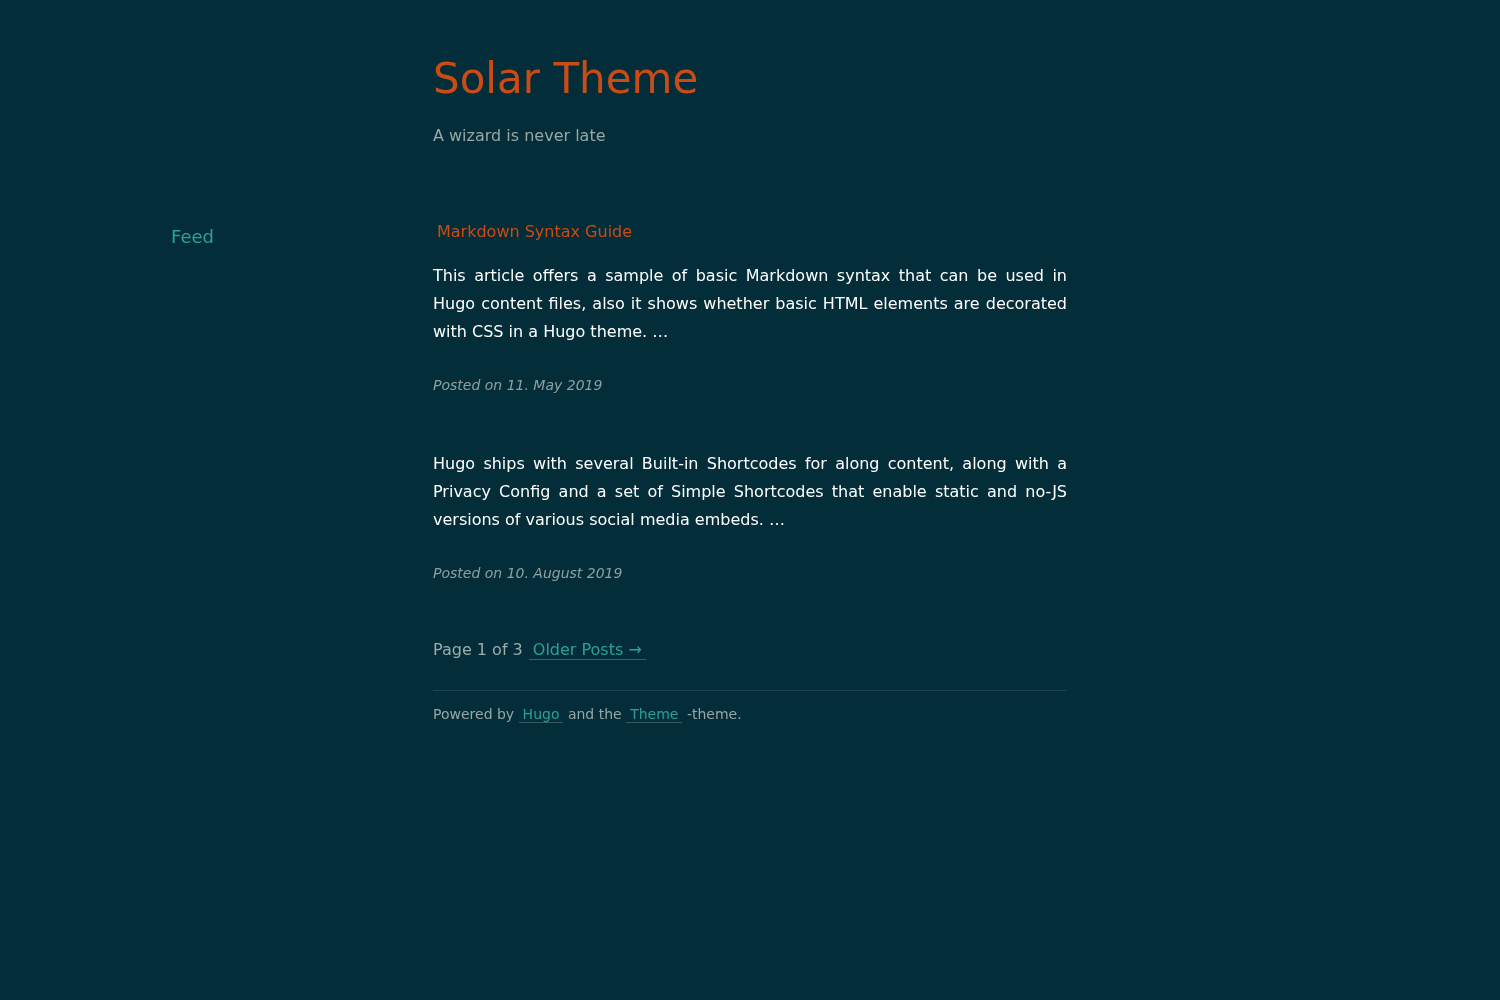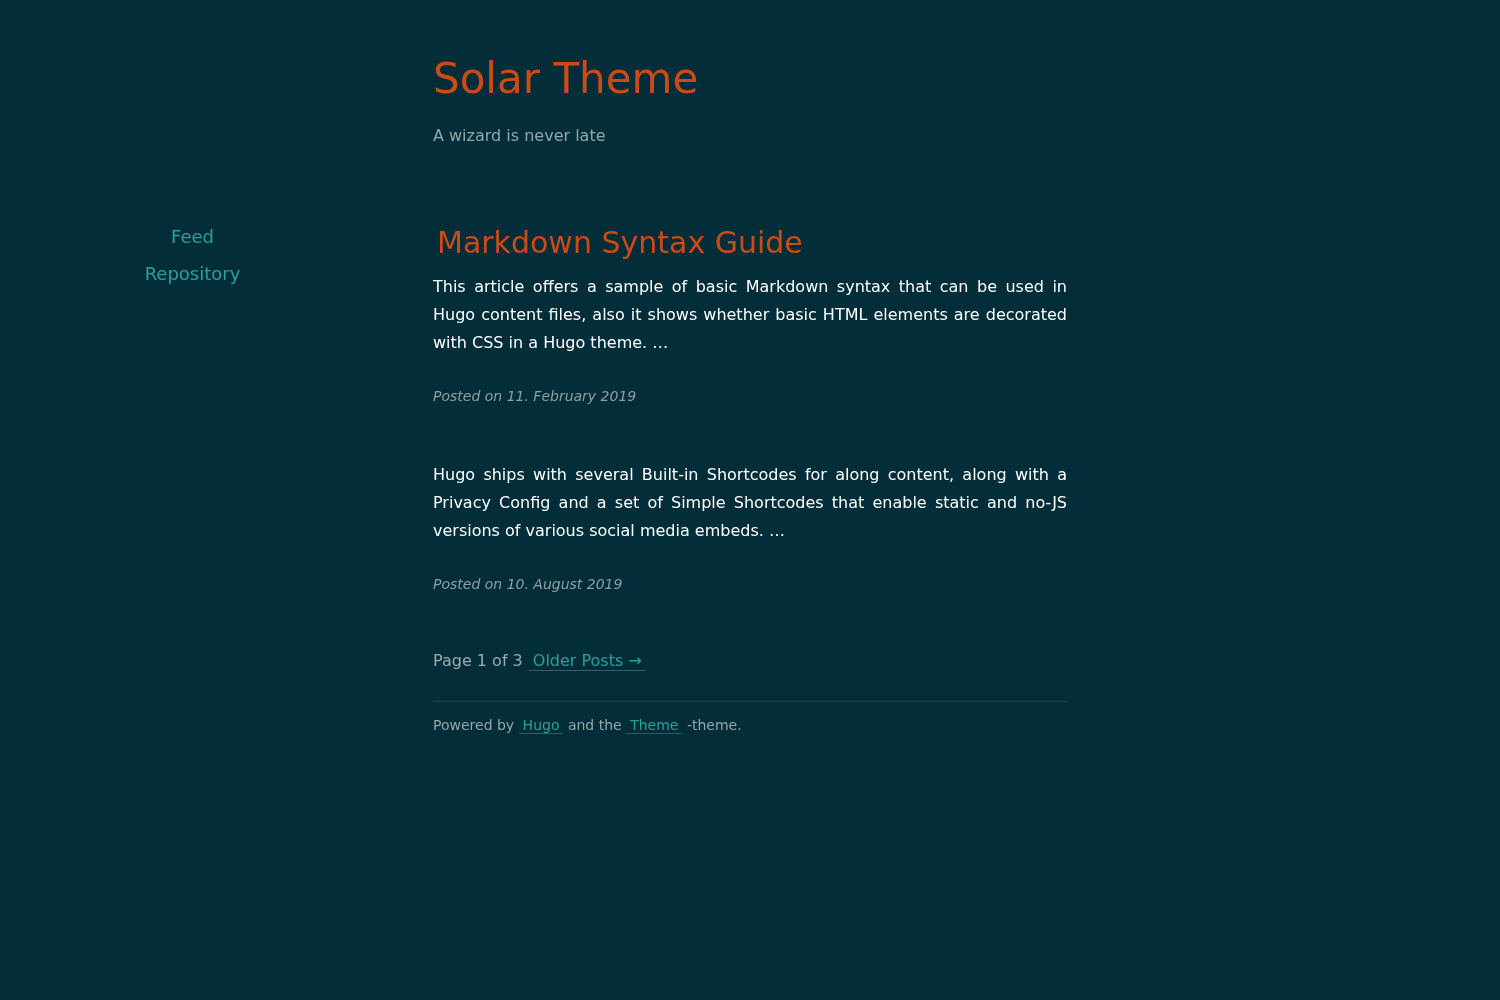--- a/index.html
+++ b/index.html
@@ -56,22 +56,22 @@
   }
 
   
   main {
     margin-left: 433px;
     width: 634px;
     padding-top: 70px;
   }
   article { margin: 0 0 55px; }
   article h2 {
-    margin: 12px 0 15px;
-    font-size: 30px;
+    margin: 1px 0 15px;
+    font-size: 16px;
     font-weight: 400;
     line-height: 30px;
   }
   article h2 a {
     color: #cb4b16;
     text-decoration: none;
     padding: 0 4px;
     margin-left: 0;
     cursor: pointer;
   }
@@ -132,30 +132,29 @@
 <div class="page">
 
   <header>
     <h1 class="site-title"><a>Solar Theme</a></h1>
     <p class="site-subtitle">A wizard is never late</p>
   </header>
 
   <nav class="sidebar">
     <ul class="group-primary">
       <li><a>Feed</a></li>
-      <li><a>Repository</a></li>
     </ul>
   </nav>
 
   <main>
 
     <article>
       <h2><a>Markdown Syntax Guide</a></h2>
       <p class="summary">This article offers a sample of basic Markdown syntax that can be used in Hugo content files, also it shows whether basic HTML elements are decorated with CSS in a Hugo theme. …</p>
-      <p class="meta">Posted on 11. February 2019</p>
+      <p class="meta">Posted on 11. May 2019</p>
     </article>
 
     <article>
       <p class="summary">Hugo ships with several Built-in Shortcodes for along content, along with a Privacy Config and a set of Simple Shortcodes that enable static and no-JS versions of various social media embeds. …</p>
       <p class="meta">Posted on 10. August 2019</p>
     </article>
 
     <div class="pagination">
       <span>Page 1 of 3</span><a>Older Posts →</a>
     </div>

